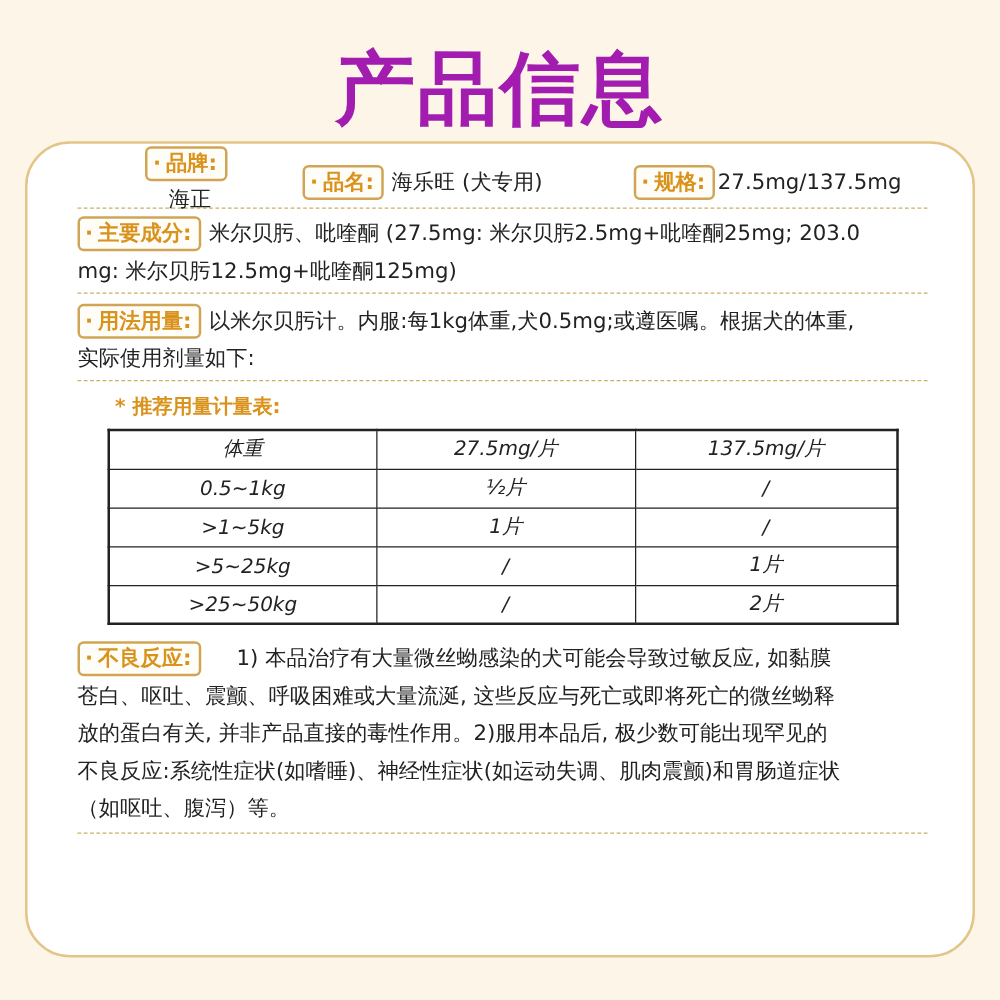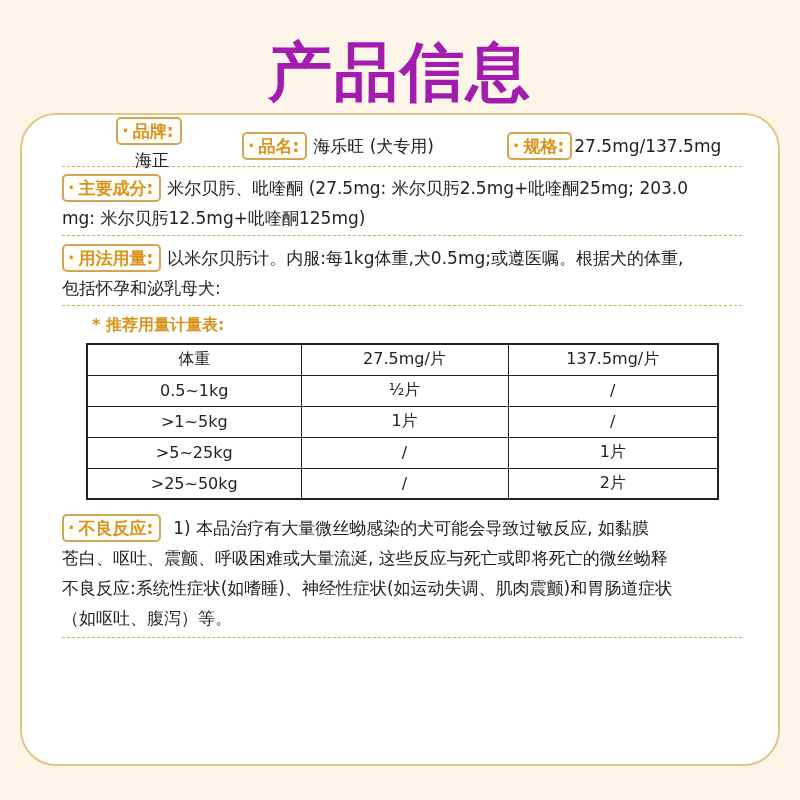--- a/index.html
+++ b/index.html
@@ -60,20 +60,21 @@
       font-weight: bold;
       font-size: 16px;
     }
     table.dose {
       position: absolute;
       left: 64px; top: 228px;
       width: 633px;
       border-collapse: collapse;
       font-size: 16px;
       color: #222;
+      font-style: italic;
     }
     table.dose td {
       border: 1.5px solid #222;
       text-align: center;
       height: 31px;
       padding: 0;
     }
     table.dose { border: 2.5px solid #222; }
   </style>
 </head>
@@ -102,21 +103,21 @@
     <div>
       <span class="tag"><span class="dot">·</span><span>主要成分:</span></span><span class="inline-val">米尔贝肟、吡喹酮 (27.5mg: 米尔贝肟2.5mg+吡喹酮25mg; 203.0</span>
     </div>
     <div>mg: 米尔贝肟12.5mg+吡喹酮125mg)</div>
   </div>
 
   <div class="row row-dashed" style="top: 127px; padding-bottom: 2px;">
     <div>
       <span class="tag"><span class="dot">·</span><span>用法用量:</span></span><span class="inline-val">以米尔贝肟计。内服:每1kg体重,犬0.5mg;或遵医嘱。根据犬的体重,</span>
     </div>
-    <div>包括怀孕和泌乳母犬:</div>
+    <div>实际使用剂量如下:</div>
   </div>
 
   <div class="sub-title" style="left: 70px; top: 200px;">* 推荐用量计量表:</div>
 
   <table class="dose">
     <tbody>
         <tr>
       <td style="width: 214px;">体重</td>
       <td style="width: 207px;">27.5mg/片</td>
       <td>137.5mg/片</td>
@@ -139,21 +140,22 @@
     <tr>
       <td>&gt;25~50kg</td>
       <td>/</td>
       <td>2片</td>
     </tr>
   </tbody>
     </table>
 
   <div class="row row-dashed" style="top: 397px; padding-bottom: 4px;">
     <div>
-      <span class="tag"><span class="dot">·</span><span>不良反应:</span></span><span class="inline-val" style="margin-left:6px;">1) 本品治疗有大量微丝蚴感染的犬可能会导致过敏反应, 如黏膜</span>
+      <span class="tag"><span class="dot">·</span><span>不良反应:</span></span><span class="inline-val" style="margin-left:22px;">1) 本品治疗有大量微丝蚴感染的犬可能会导致过敏反应, 如黏膜</span>
     </div>
     <div>苍白、呕吐、震颤、呼吸困难或大量流涎, 这些反应与死亡或即将死亡的微丝蚴释</div>
+    <div>放的蛋白有关, 并非产品直接的毒性作用。2)服用本品后, 极少数可能出现罕见的</div>
     <div>不良反应:系统性症状(如嗜睡)、神经性症状(如运动失调、肌肉震颤)和胃肠道症状</div>
     <div>（如呕吐、腹泻）等。</div>
   </div>
 
 
 </div>
 
 </body></html>

